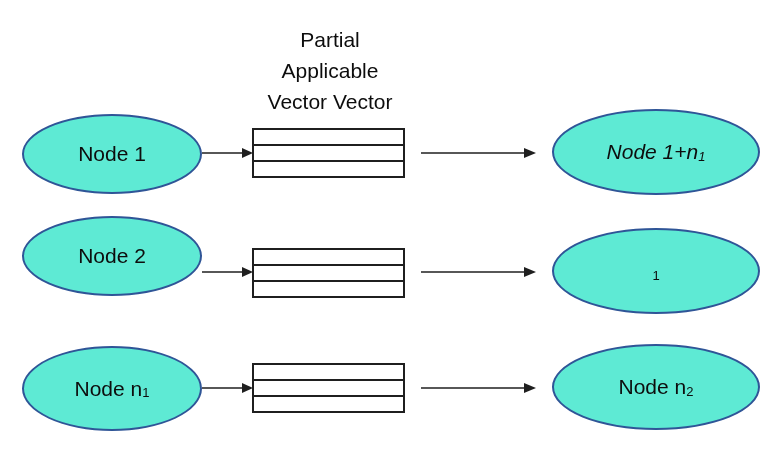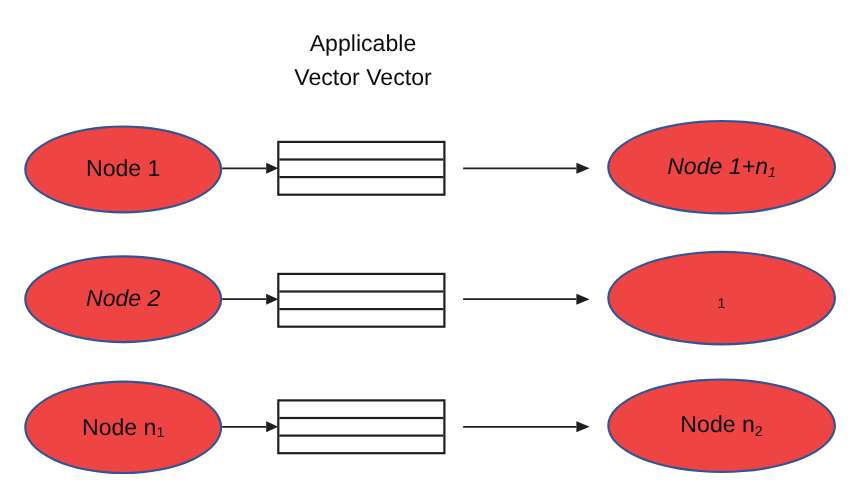--- a/index.html
+++ b/index.html
@@ -7,21 +7,21 @@
     position:relative;width:779px;height:451px;background:#ffffff;
     font-family:"Liberation Sans",sans-serif;color:#111111;overflow:hidden;
     --accent:#2F5597;--ink:#1f1f1f;
   }
   .title{
     position:absolute;left:233px;top:24px;width:194px;text-align:center;
     font-size:21px;line-height:31px;color:#0d0d0d;
   }
   .ellipse{
     position:absolute;border:2px solid var(--accent);border-radius:50%;
-    background:#ef4444;display:flex;align-items:center;justify-content:center;
+    background:#5eead4;display:flex;align-items:center;justify-content:center;
     font-size:21px;white-space:nowrap;box-sizing:border-box;color:#0d0d0d;
   }
   .ellipse.left{left:22px;width:180px;height:80px;}
   .ellipse.right{left:552px;width:208px;height:86px;}
   .sub{font-size:0.62em;position:relative;top:0.32em;line-height:1;}
   .vbox{
     position:absolute;left:252px;width:153px;height:50px;
     border:2px solid var(--ink);background:#ffffff;box-sizing:border-box;
   }
   .vbox .div-line{
@@ -32,38 +32,39 @@
   svg.arrows{position:absolute;left:0;top:0;pointer-events:none;}
   svg.arrows line{stroke:var(--ink);stroke-width:1.6;}
   svg.arrows polygon{fill:var(--ink);}
 </style>
 </head>
 <body>
 
 <div id="canvas" style="--accent: #2F5597; --ink: #1f1f1f;">
 
   <div class="title">
+    <div>Partial</div>
     <div>Applicable</div>
     <div>Vector Vector</div>
   </div>
 
   <div class="ellipse left" style="top:114px;">
     <span>Node 1</span>
       <span class="sub"></span>
   </div>
   <div class="vbox" style="top:128px;">
     <div class="div-line one"></div>
     <div class="div-line two"></div>
   </div>
   <div class="ellipse right" style="top:109px;font-style:italic;">
     <span>Node 1+n</span>
       <span class="sub">1</span>
   </div>
 
-  <div class="ellipse left" style="top:232px;font-style:italic;">
+  <div class="ellipse left" style="top:216px;">
     <span>Node 2</span>
       <span class="sub"></span>
   </div>
   <div class="vbox" style="top:248px;">
     <div class="div-line one"></div>
     <div class="div-line two"></div>
   </div>
   <div class="ellipse right" style="top:228px;">
       <span class="sub">1</span>
   </div>

